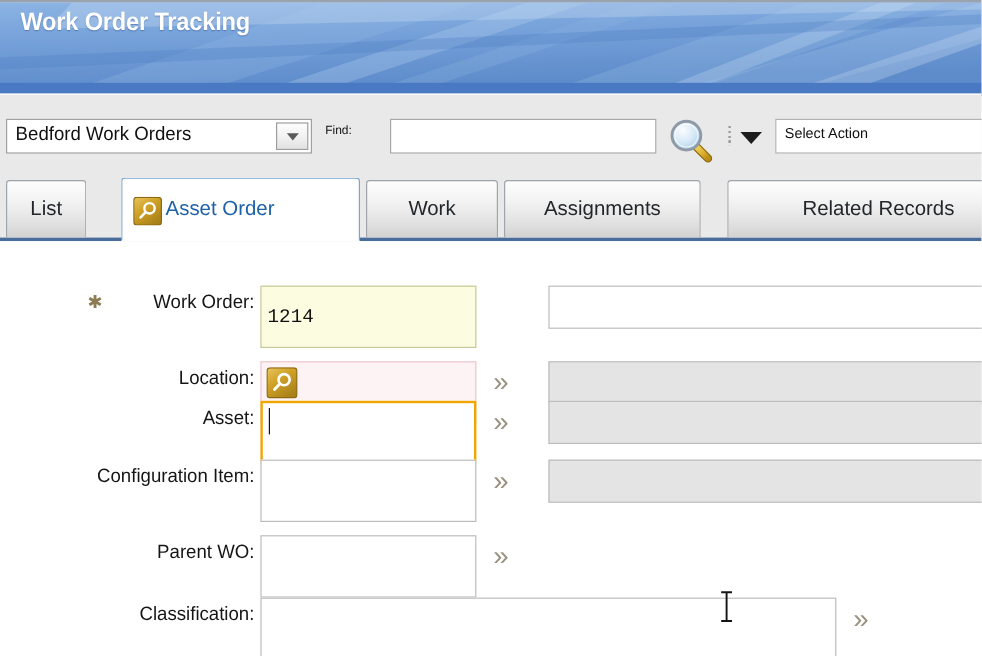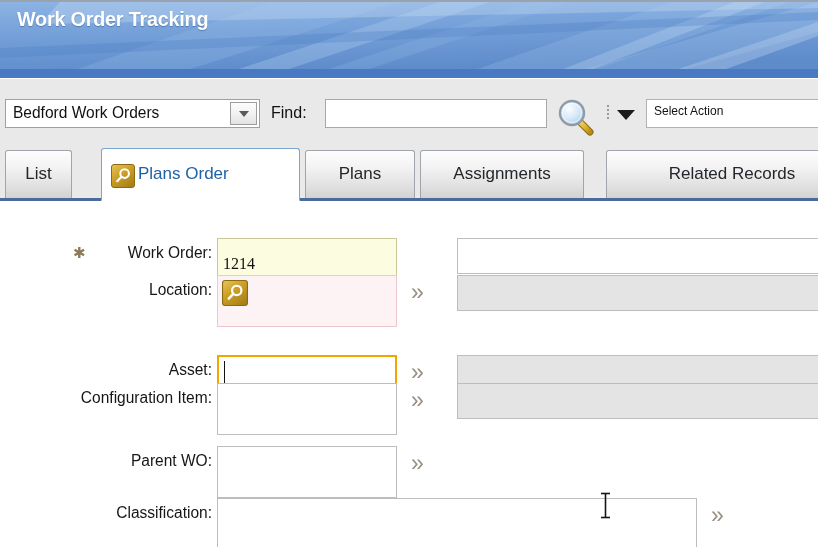--- a/index.html
+++ b/index.html
@@ -90,21 +90,21 @@
     left: 50%; top: 50%;
     margin-left: -5px; margin-top: -3px;
     width: 0; height: 0;
     border-left: 5px solid transparent;
     border-right: 5px solid transparent;
     border-top: 6px solid #5a5a5a;
   }
   .find-label {
     position: absolute;
     left: 271px; top: 104px;
-    font-size: 16px;
+    font-size: 10px;
     color: #111;
     white-space: nowrap;
   }
   .find-input {
     position: absolute;
     left: 325px; top: 99px;
     width: 222px; height: 29px;
     background: #ffffff;
     border: 1px solid #a8a8a8;
     box-sizing: border-box;
@@ -238,21 +238,21 @@
   }
   .fin {
     position: absolute;
     left: 217px;
     top: 6px;
     width: 180px;
     height: 52px;
     box-sizing: border-box;
     background: #ffffff;
     border: 1px solid #bdbdbd;
-    font-family: Liberation Serif, serif;
+    font-family: Liberation Mono, monospace;
     font-size: 16px;
     color: #111;
     padding: 0 5px;
     outline: none;
   }
   .fin.yellow {
     background: #fcfce0;
     border: 1px solid #c8c89a;
   }
   .fin.pink {
@@ -397,66 +397,66 @@
           <stop offset="0%" stop-color="#e8c55f"></stop>
           <stop offset="45%" stop-color="#cfa227"></stop>
           <stop offset="100%" stop-color="#a9811a"></stop>
         </linearGradient>
       </defs>
       <rect x="0.5" y="0.5" width="23" height="23" rx="2.5" fill="url(#goldTab)" stroke="#8d6a12"></rect>
       <circle cx="13.6" cy="9.6" r="4.3" fill="none" stroke="#ffffff" stroke-width="2"></circle>
       <line x1="10.4" y1="12.8" x2="6.2" y2="17.2" stroke="#ffffff" stroke-width="2.2" stroke-linecap="round"></line>
     </svg>
   </span>
-  <span class="tab-label">Plans Order</span>
+  <span class="tab-label">Asset Order</span>
 </div>
 
 <div class="tab" id="tab2" style="left:305px; width:110px;">
-  <span class="tab-label">Plans</span>
+  <span class="tab-label">Work</span>
 </div>
 
 <div class="tab" id="tab3" style="left:420px; width:164px;">
   <span class="tab-label">Assignments</span>
 </div>
 
 <div class="tab" id="tab4" style="left:606px; width:252px;">
   <span class="tab-label">Related Records</span>
 </div>
 
 <div class="form">
 
   <div class="frow" style="top:31px;">
     <span class="req-star">✱</span>
     <span class="flabel">Work Order:</span>
     <input class="fin yellow" type="text" value="1214" style="">
     <div class="rfield editable"></div>
   </div>
 
-  <div class="frow" style="top:68px;">
+  <div class="frow" style="top:94px;">
     <span class="flabel">Location:</span>
     <div class="fin pink"></div>
     <span class="lookup-in-field">
       <svg width="26" height="26" viewBox="0 0 24 24">
         <defs>
           <linearGradient id="goldF1" x1="0" y1="0" x2="0.7" y2="1">
             <stop offset="0%" stop-color="#e8c55f"></stop>
             <stop offset="45%" stop-color="#cfa227"></stop>
             <stop offset="100%" stop-color="#a9811a"></stop>
           </linearGradient>
         </defs>
         <rect x="0.5" y="0.5" width="23" height="23" rx="2.5" fill="url(#goldF1)" stroke="#8d6a12"></rect>
         <circle cx="13.6" cy="9.6" r="4.3" fill="none" stroke="#ffffff" stroke-width="2"></circle>
         <line x1="10.4" y1="12.8" x2="6.2" y2="17.2" stroke="#ffffff" stroke-width="2.2" stroke-linecap="round"></line>
       </svg>
     </span>
     <span class="chev">»</span>
     <div class="rfield"></div>
   </div>
 
-  <div class="frow" style="top:148px;">
+  <div class="frow" style="top:127px;">
     <span class="flabel">Asset:</span>
     <input class="fin focused" type="text" value="" style="">
     <span class="caret-bar"></span>
     <span class="chev">»</span>
     <div class="rfield"></div>
   </div>
 
   <div class="frow" style="top:176px;">
     <span class="flabel">Configuration Item:</span>
     <input class="fin" type="text" value="" style="">

